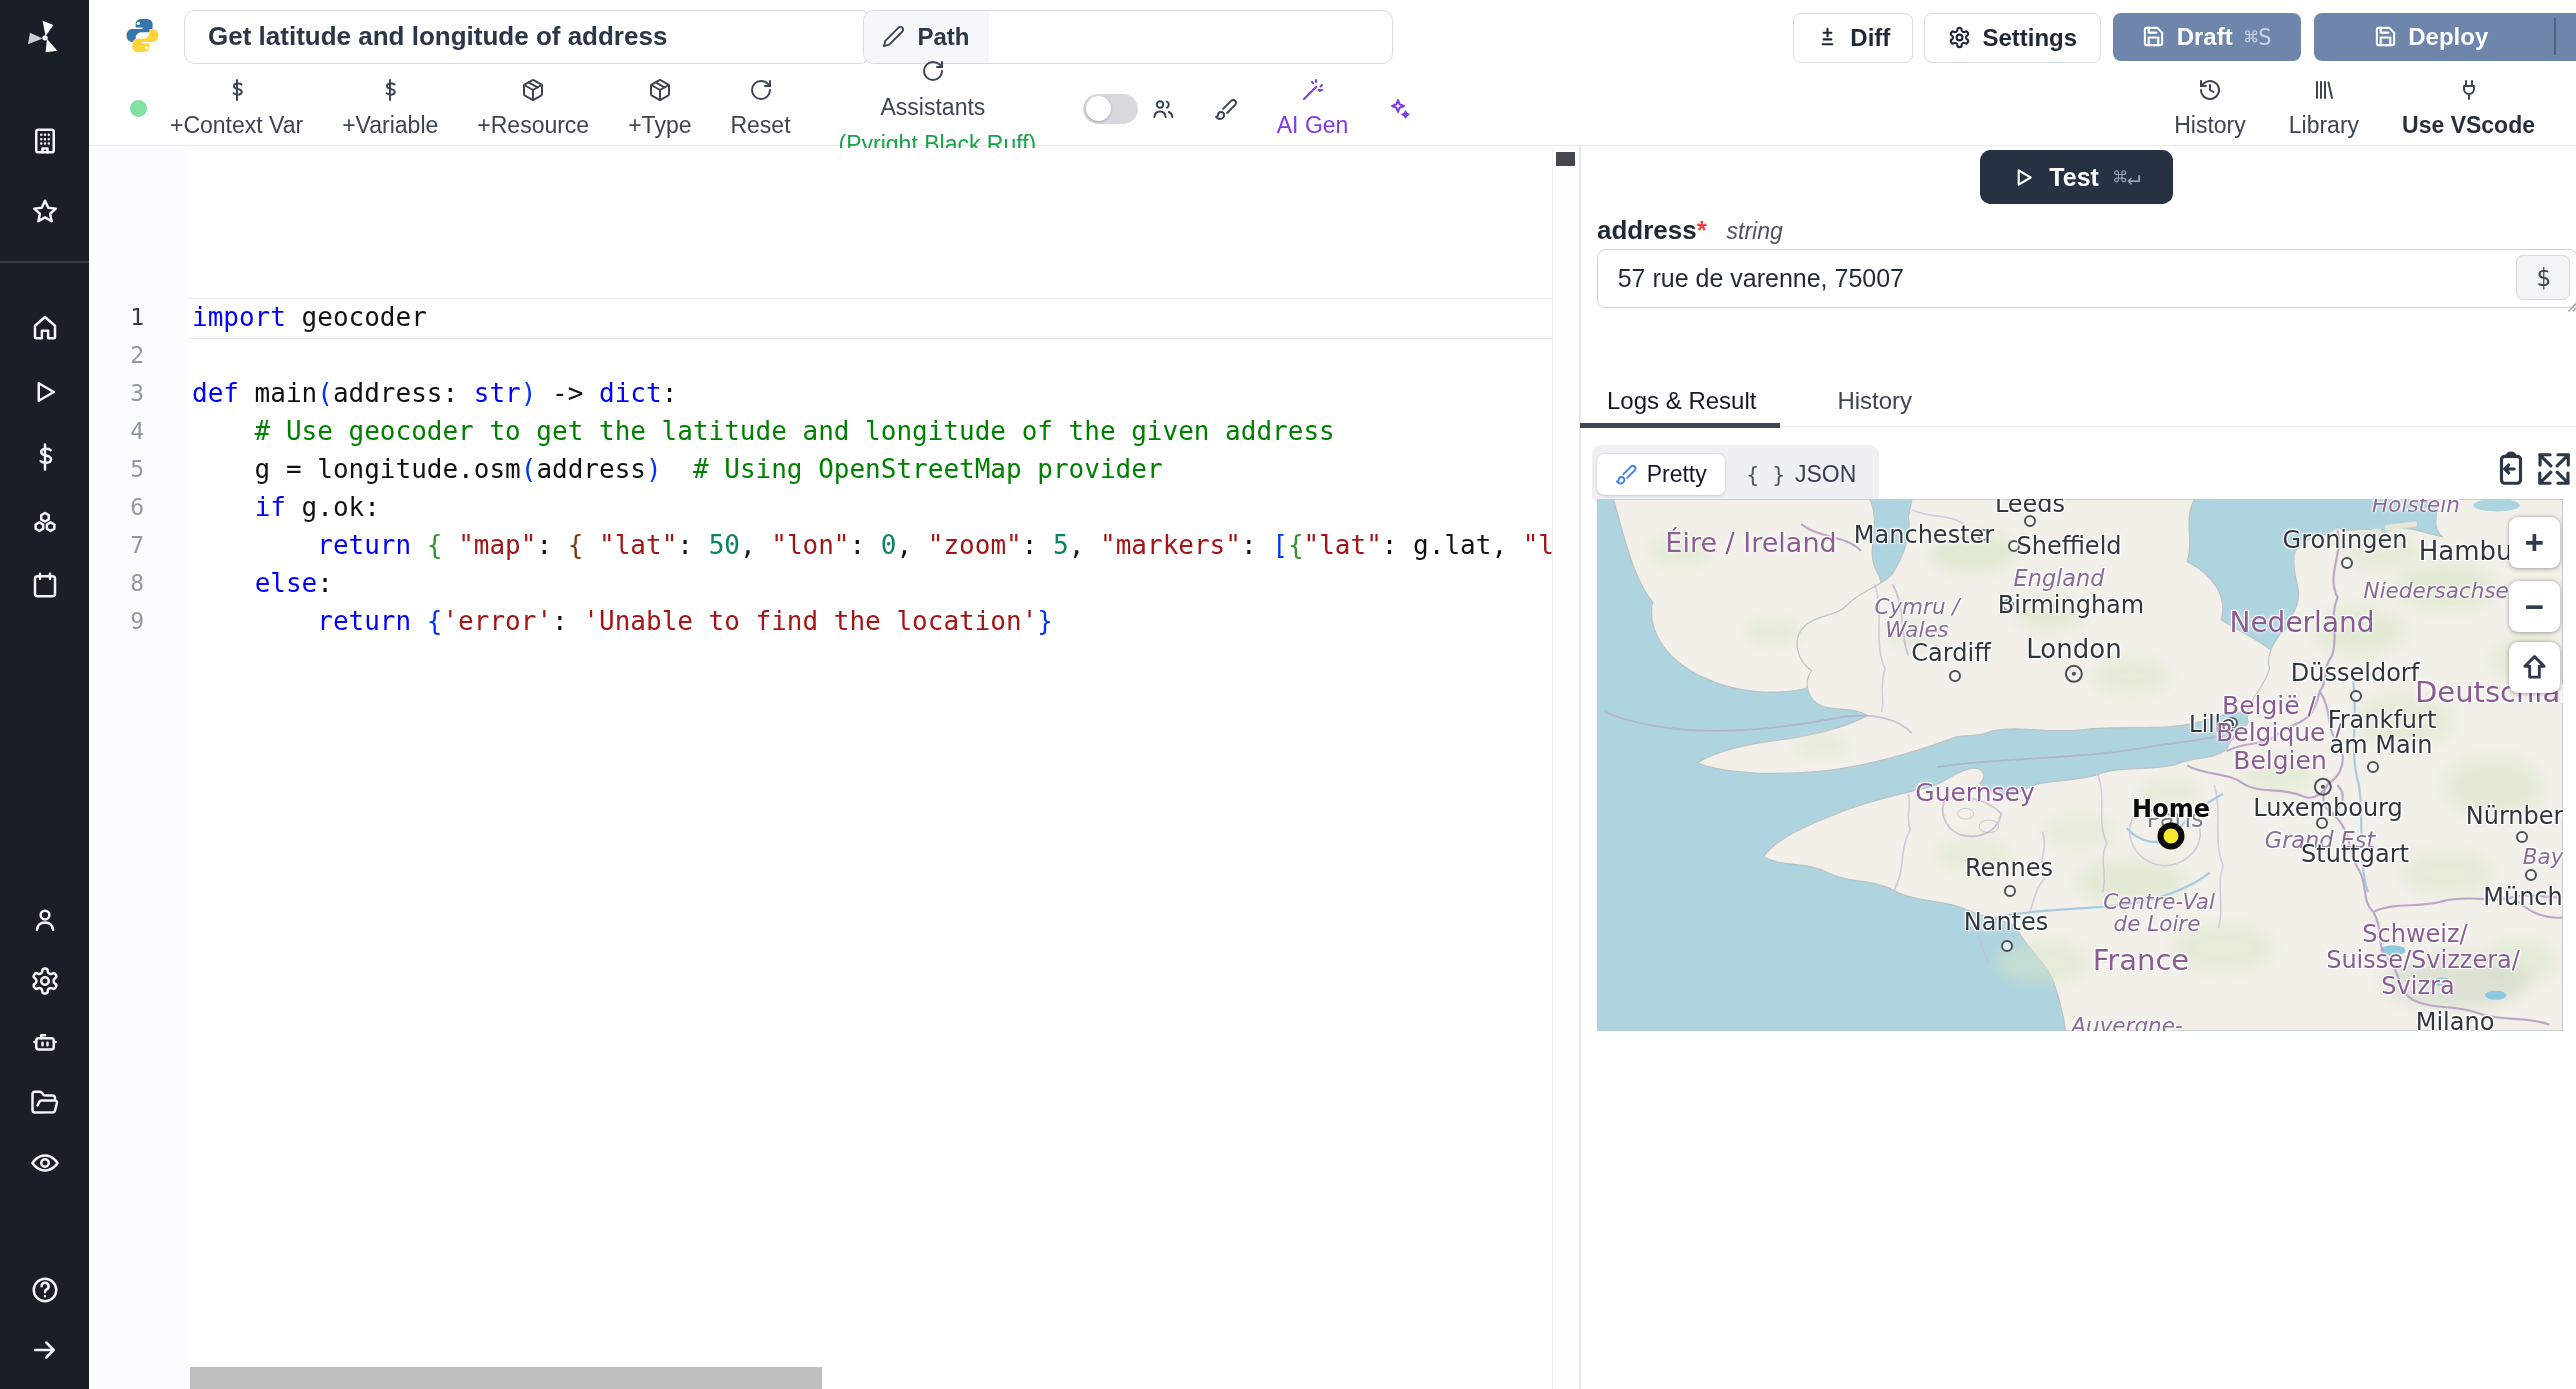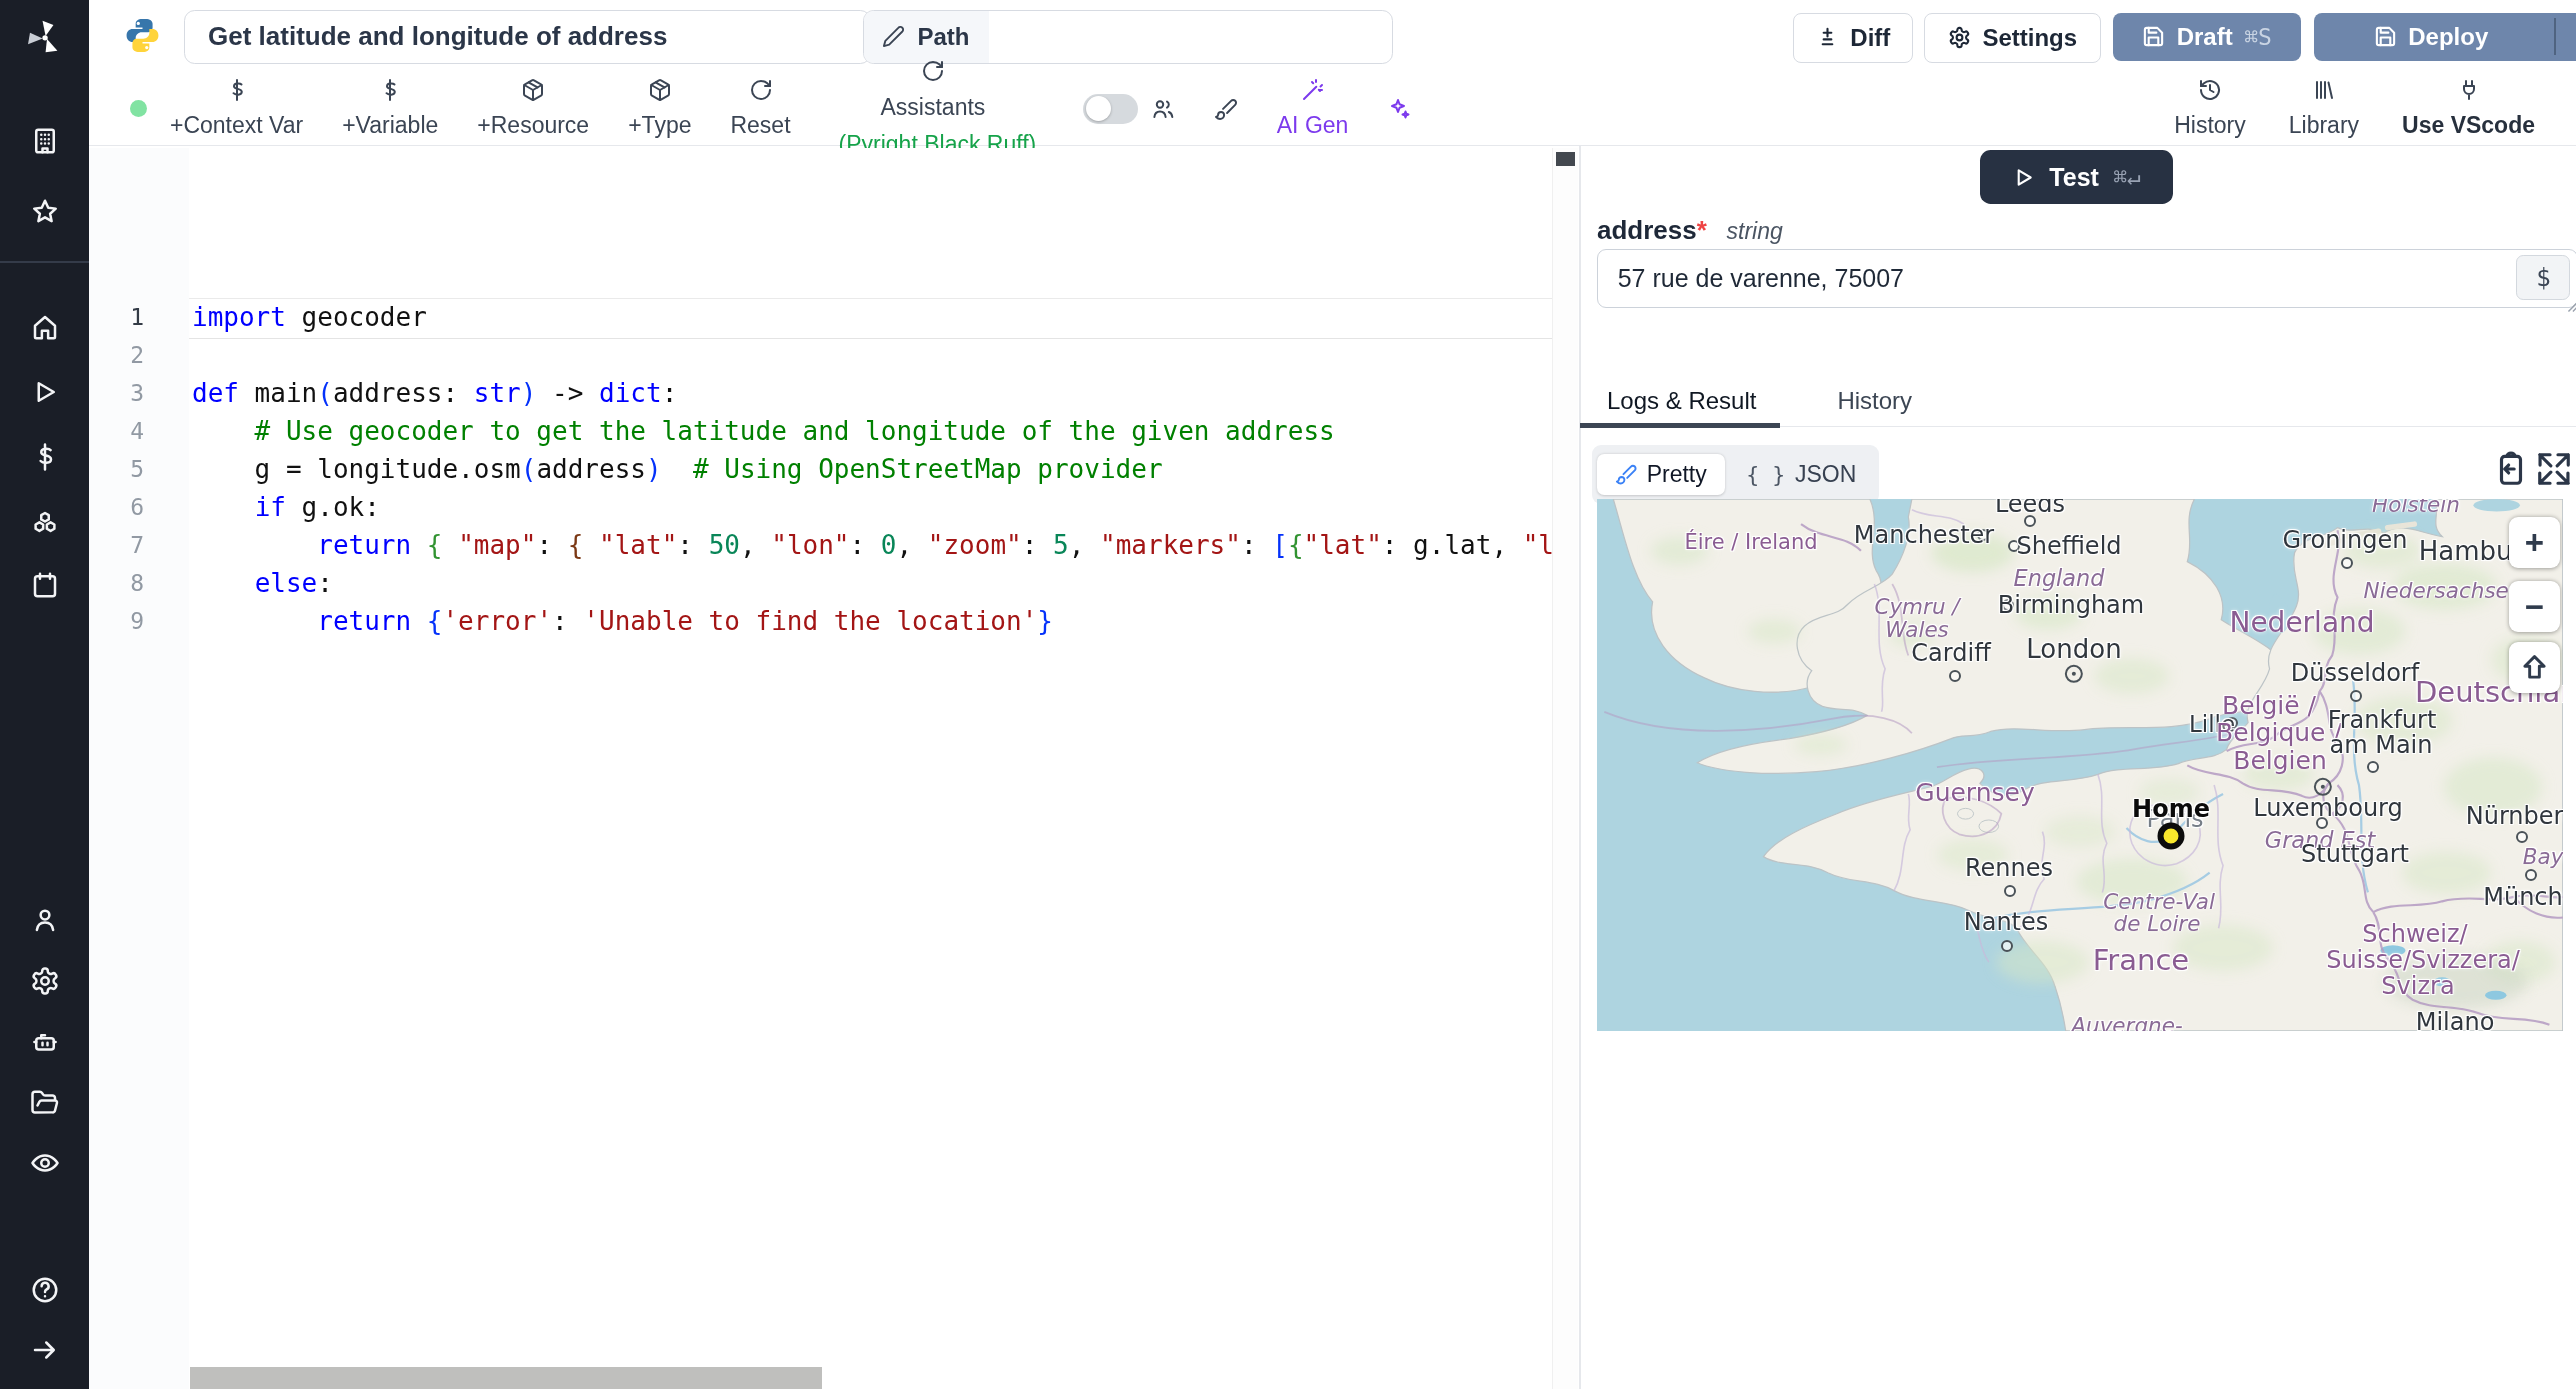--- a/index.html
+++ b/index.html
@@ -98,21 +98,21 @@
   .result-icon{position:absolute;top:450px;width:38px;height:38px;}
   .result-icon svg{width:38px;height:38px;stroke:#2b3648;stroke-width:2;fill:none;stroke-linecap:round;stroke-linejoin:round;}
   
   #map{left:1597px;top:499px;width:966px;height:532px;overflow:hidden;background:#aed4e0;}
   #map svg.base{position:absolute;left:0;top:0;}
   .map-label{position:absolute;transform:translate(-50%,-50%);white-space:nowrap;
      font-family:"DejaVu Sans",sans-serif;
      text-shadow:0.9px 0.9px 0 #fff,-0.9px -0.9px 0 #fff,0.9px -0.9px 0 #fff,-0.9px 0.9px 0 #fff,0 0 4.5px #fff;}
   .mc{color:#30363d;font-size:24px;}
   .mr{color:#8a6b96;font-style:italic;font-size:21.5px;}
-  .mn{color:#8a5c92;font-size:21px;}
+  .mn{color:#8a5c92;font-size:27px;}
   .mhome{color:#0b0b0b;font-weight:700;font-size:24px;}
   .mparis{color:#767e87;font-size:24px;}
   .map-dot{position:absolute;width:8px;height:8px;border:2.2px solid #4a5258;border-radius:50%;
      background:rgba(255,255,255,.65);transform:translate(-50%,-50%);}
   .map-ring{position:absolute;width:14.3px;height:14.3px;border:2.7px solid #4a5258;border-radius:50%;
      transform:translate(-50%,-50%);display:flex;align-items:center;justify-content:center;}
   .map-ring i{width:4.5px;height:4.5px;border-radius:50%;background:#4a5258;}
   #home-marker{position:absolute;width:15px;height:15px;background:#f8e72c;border:6.3px solid #0c0c0c;
      border-radius:50%;transform:translate(-50%,-50%);}
   .map-ctl{position:absolute;left:912px;width:51px;height:51px;background:#fff;border-radius:9px;

